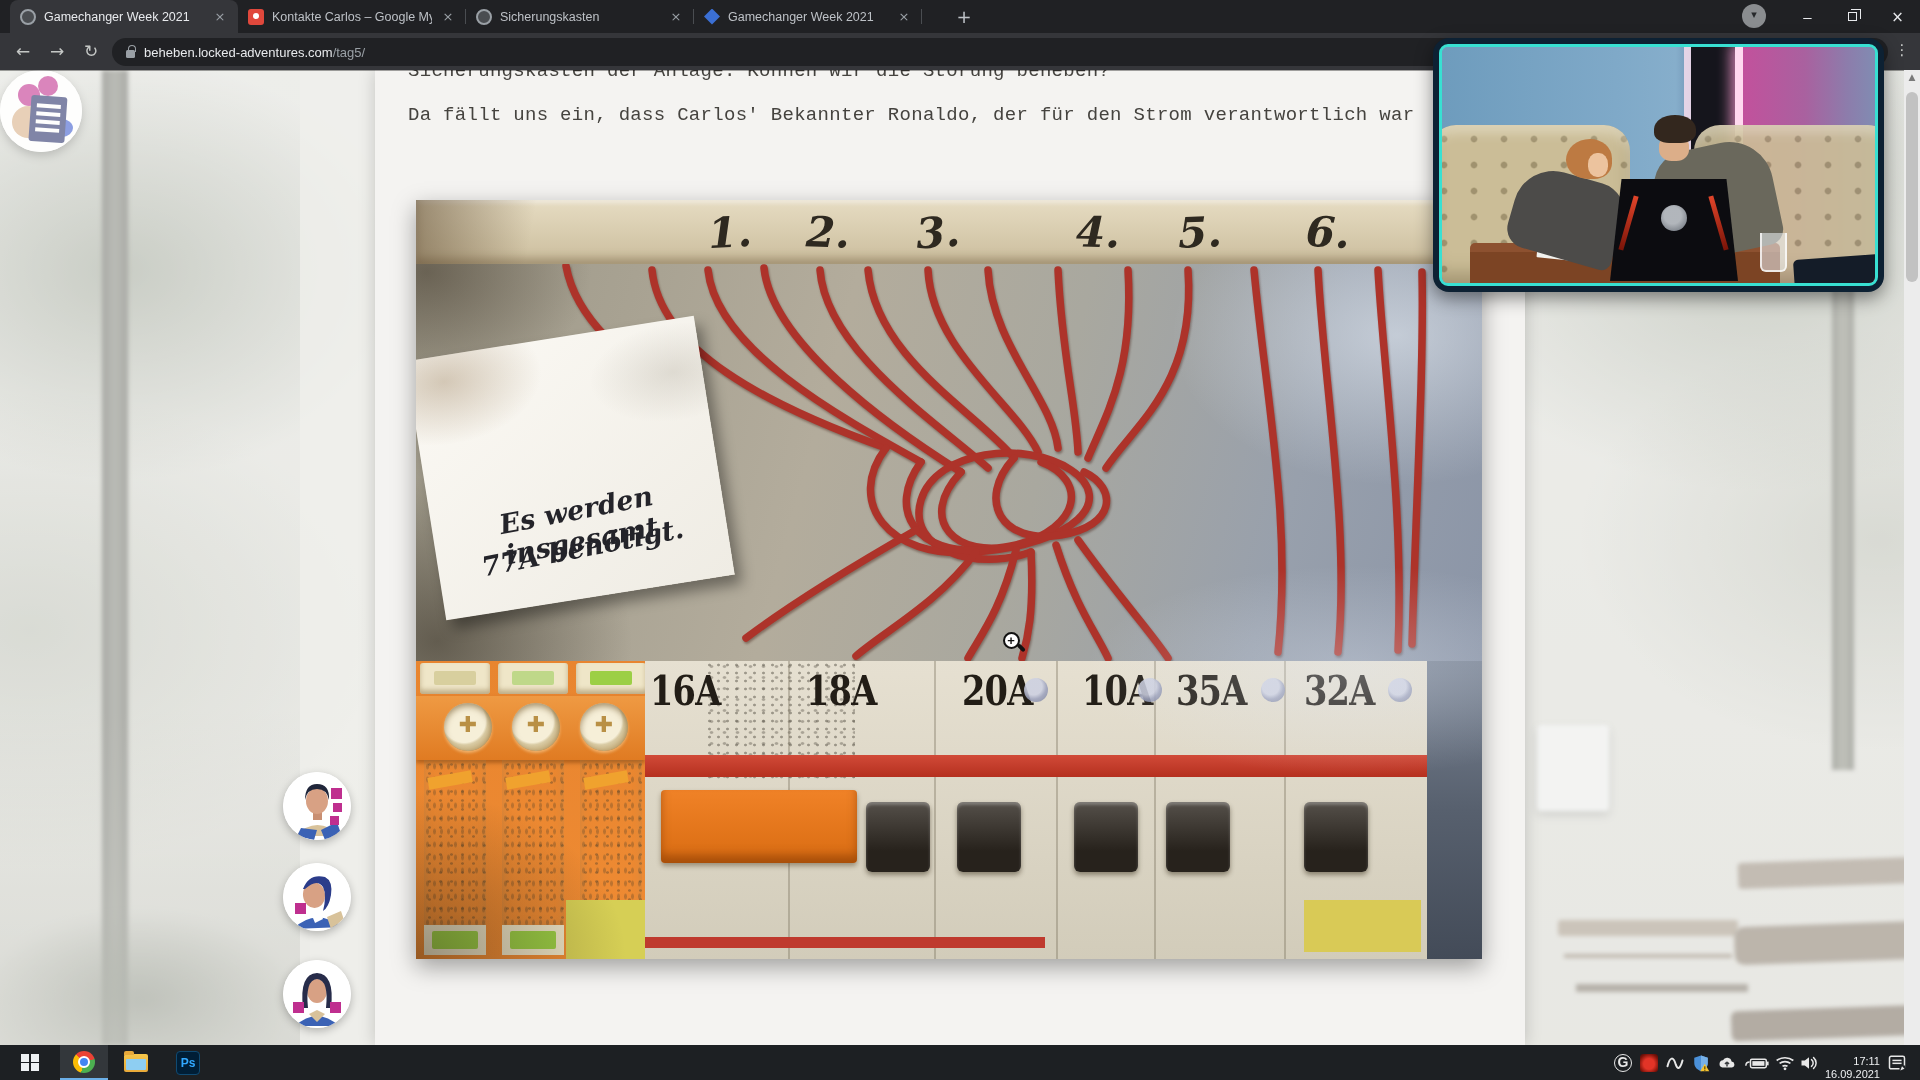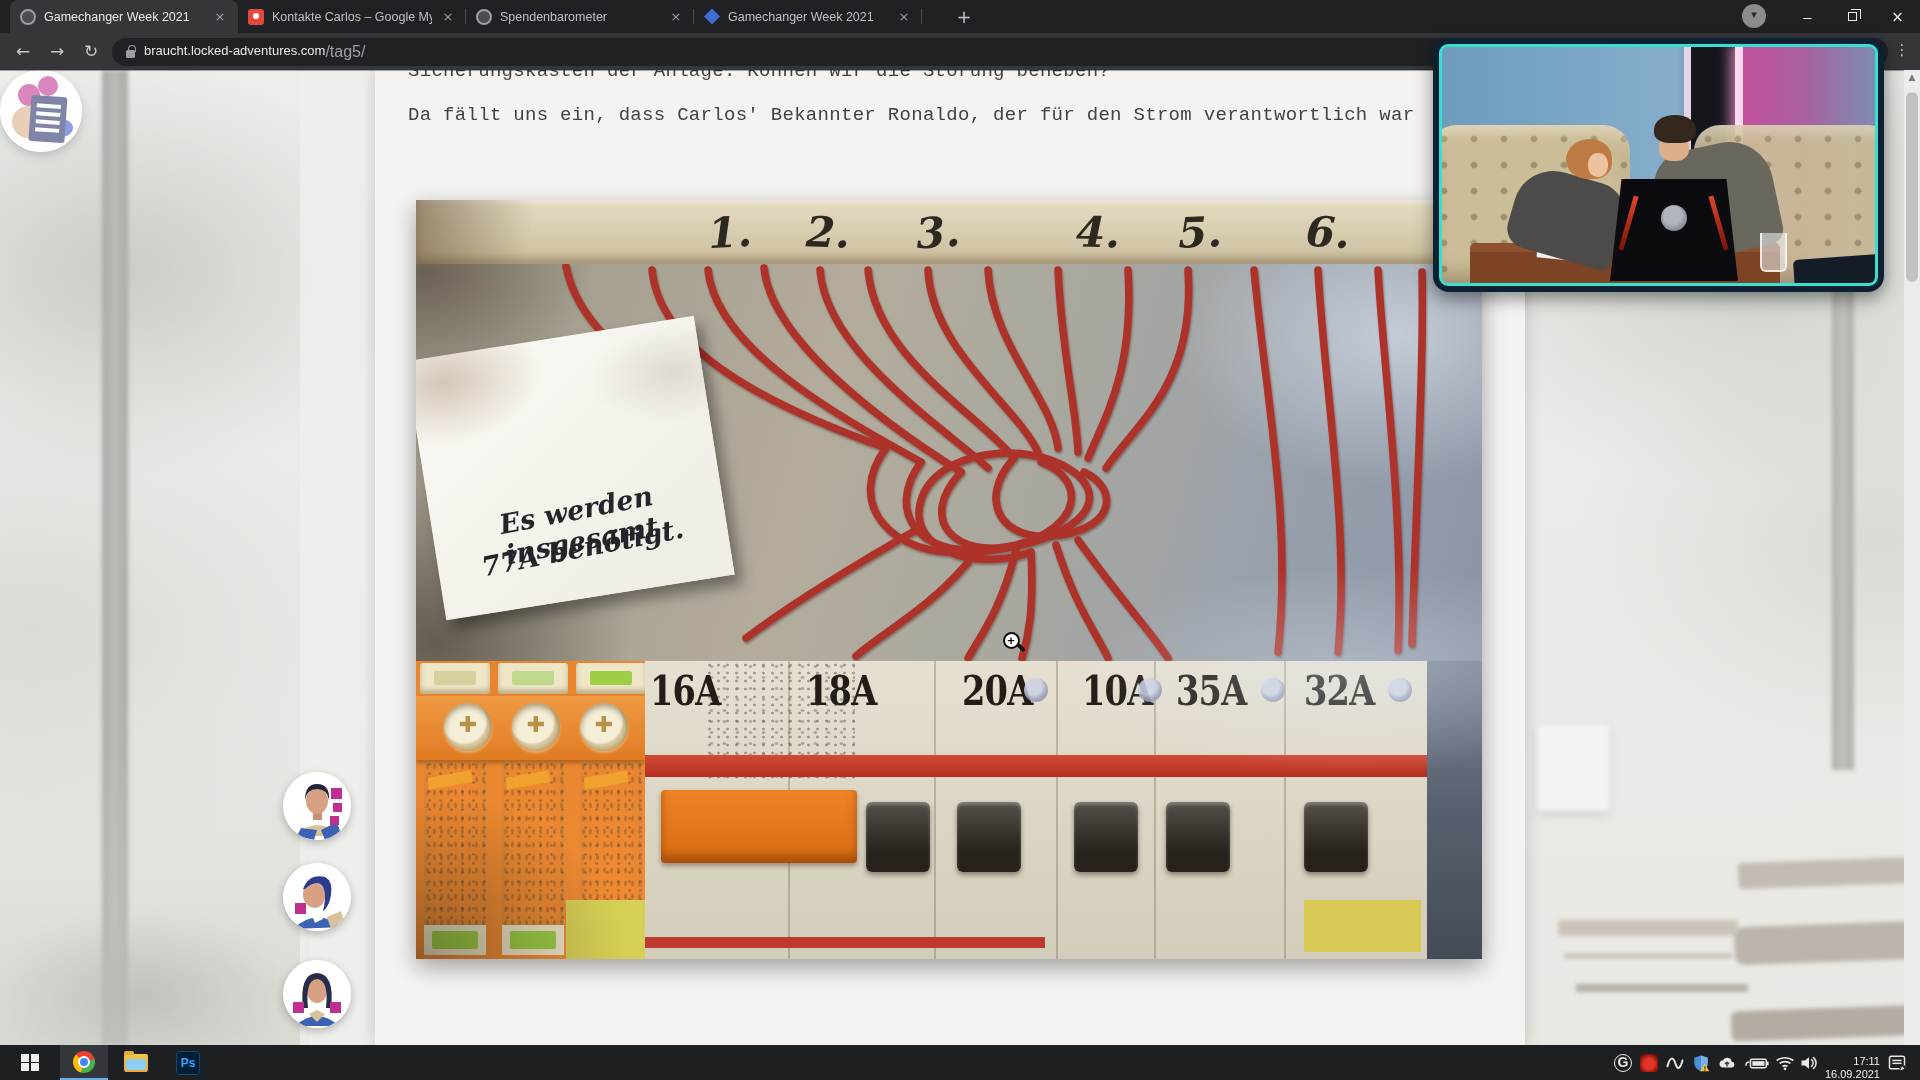--- a/index.html
+++ b/index.html
@@ -30,21 +30,21 @@
   #win-restore .sq::before { content:""; position:absolute; left:2px; top:-4px; width:9px; height:9px; border-top:1px solid #e8eaed; border-right:1px solid #e8eaed; }
   #win-close { left:1875px; font-size:15px; font-family:"DejaVu Sans",sans-serif; }
 
   #toolbar { position:absolute; left:0; top:33px; width:1920px; height:37px; background:#35363a; z-index:50; box-shadow:0 1px 0 rgba(0,0,0,.35); }
   .navglyph { position:absolute; top:6px; width:26px; height:26px; color:#c4c7c5; font-size:17px; text-align:center; line-height:25px; font-family:"DejaVu Sans",sans-serif; }
   #nav-back { left:10px; } #nav-fwd { left:44px; } #nav-reload { left:78px; }
   #urlpill { position:absolute; left:112px; top:5px; width:1776px; height:28px; background:#202124; border-radius:14px; display:flex; align-items:center; padding-left:14px; gap:9px; }
   #lock { width:9px; height:8px; background:#9aa0a6; border-radius:1.5px; position:relative; margin-top:3px; }
   #lock::before { content:""; position:absolute; left:1.5px; top:-5px; width:6px; height:6px; border:1.5px solid #9aa0a6; border-bottom:none; border-radius:4px 4px 0 0; }
   #url-host { color:#e8eaed; font-size:13px; }
-  #url-path { color:#9aa0a6; font-size:16px; }
+  #url-path { color:#9aa0a6; font-size:13px; }
   #menu-dots { position:absolute; left:1892px; top:8px; width:20px; height:22px; color:#c4c7c5; font-size:15px; text-align:center; font-family:"DejaVu Sans",sans-serif; z-index:55;}
 
   
   #page { position:absolute; left:0; top:70px; width:1920px; height:975px; overflow:hidden; background:
     radial-gradient(420px 300px at 120px 200px, rgba(125,135,118,.6), transparent 70%),
     radial-gradient(500px 340px at 30px 560px, rgba(148,156,140,.4), transparent 70%),
     radial-gradient(480px 330px at 1760px 190px, rgba(128,138,120,.55), transparent 70%),
     radial-gradient(430px 300px at 1880px 470px, rgba(148,154,138,.42), transparent 70%),
     radial-gradient(520px 260px at 1640px 40px, rgba(115,125,108,.5), transparent 70%),
     linear-gradient(#e2e3df, #d9d9d3); }
@@ -194,21 +194,21 @@
           <div class="tab-title">Gamechanger Week 2021</div>
           <div class="tab-close">×</div>
         </div>
         <div class="tab">
           <div class="favicon map-pin"></div>
           <div class="tab-title">Kontakte Carlos – Google My Ma</div>
           <div class="tab-close">×</div>
         </div>
         <div class="tab">
           <div class="favicon globe"></div>
-          <div class="tab-title">Spendenbarometer</div>
+          <div class="tab-title">Sicherungskasten</div>
           <div class="tab-close">×</div>
         </div>
         <div class="tab">
           <div class="favicon app-blue"></div>
           <div class="tab-title">Gamechanger Week 2021</div>
           <div class="tab-close">×</div>
         </div>
       </div>
     <div id="newtab-btn">+</div>
     <div id="media-btn">▾</div>
@@ -219,21 +219,21 @@
     <div id="win-close" class="wctl">×</div>
   </div>
 
   <div id="toolbar">
     <div id="nav-back" class="navglyph">←</div>
     <div id="nav-fwd" class="navglyph">→</div>
     <div id="nav-reload" class="navglyph">↻</div>
     <div id="urlpill">
       <span id="lock"></span>
       <span style="display:flex">
-        <span id="url-host">braucht.locked-adventures.com</span>
+        <span id="url-host">beheben.locked-adventures.com</span>
           <span id="url-path">/tag5/</span>
       </span>
     </div>
     <div id="menu-dots">⋮</div>
   </div>
 
   <div id="page">
     <div id="trunk-left" class="abs blur2"></div>
     <div id="bush-left" class="abs"></div>
     <div id="ground-left" class="abs"></div>

